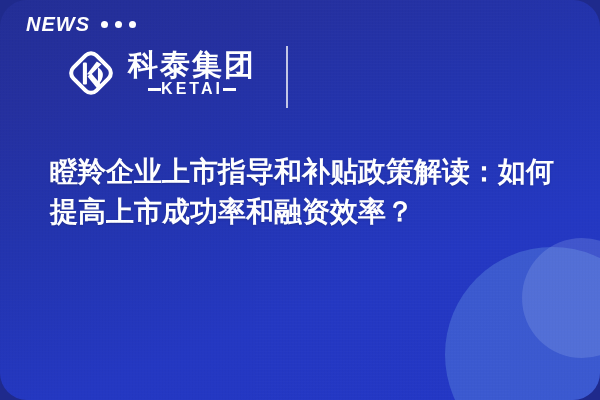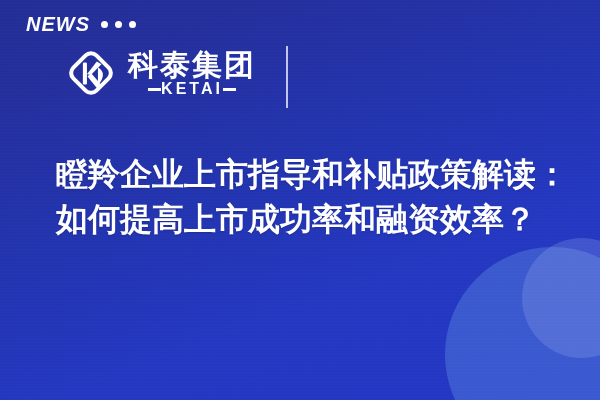--- a/index.html
+++ b/index.html
@@ -16,20 +16,21 @@
     width: 600px;
     height: 400px;
     overflow: hidden;
     background:
       linear-gradient(160deg,
         #232e96 0%,
         #25309f 18%,
         #2334ae 40%,
         #2438c2 68%,
         #2337c6 100%);
+    border-radius: 27px;
   }
 
   
   .noise {
     position: absolute;
     inset: 0;
     pointer-events: none;
     opacity: .10;
     background-image:
       repeating-linear-gradient(0deg, rgba(255,255,255,.10) 0 1px, transparent 1px 3px),
@@ -161,25 +162,25 @@
     font-weight: bold;
     letter-spacing: 1px;
     margin-top: 5px;
     line-height: 1.2;
     white-space: nowrap;
   }
 
   
   .headline {
     position: absolute;
-    left: 56px;
+    left: 50px;
     top: 152px;
     width: 512px;
     color: #ffffff;
-    font-size: 32px;
+    font-size: 28px;
     font-weight: bold;
     line-height: 1.42;
     letter-spacing: 0px;
     text-shadow: 0 1px 2px rgba(0,0,0,0.18);
   }
 </style>
 </head>
 <body>
 
 <div class="banner">

